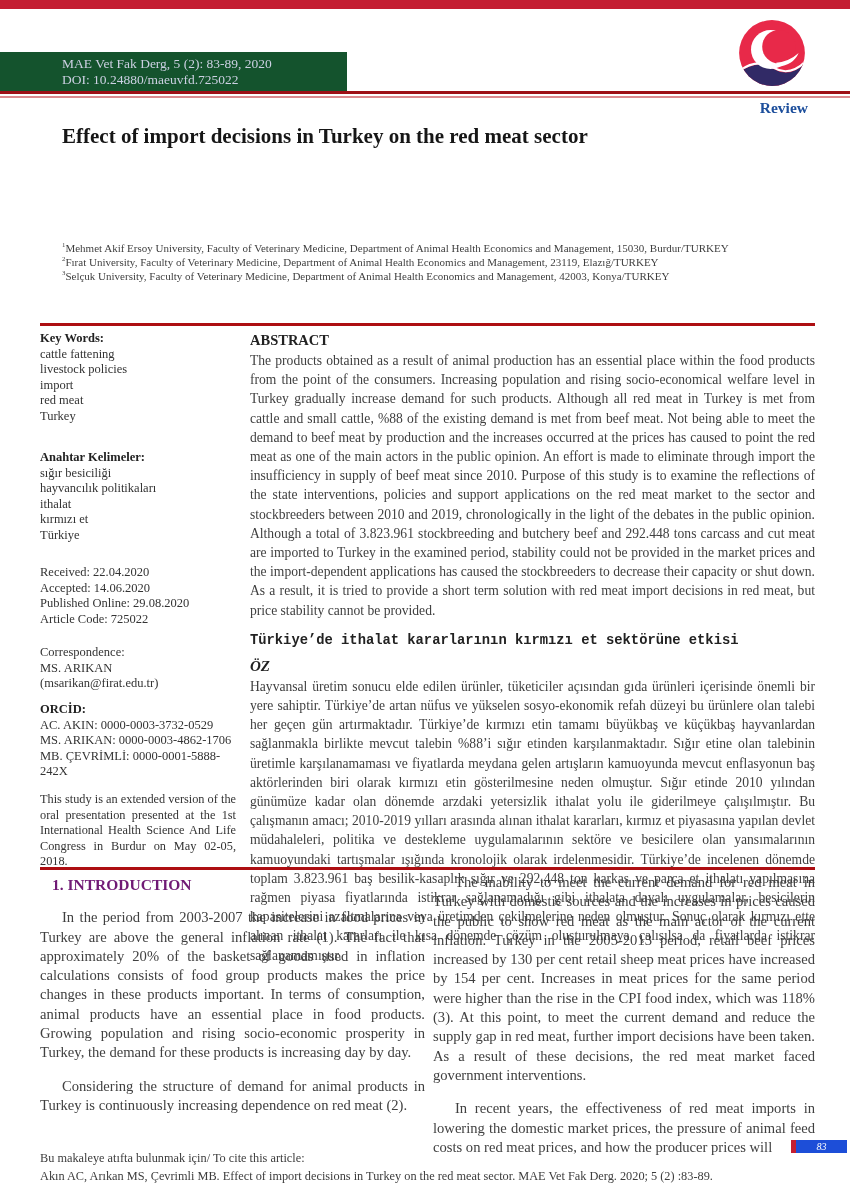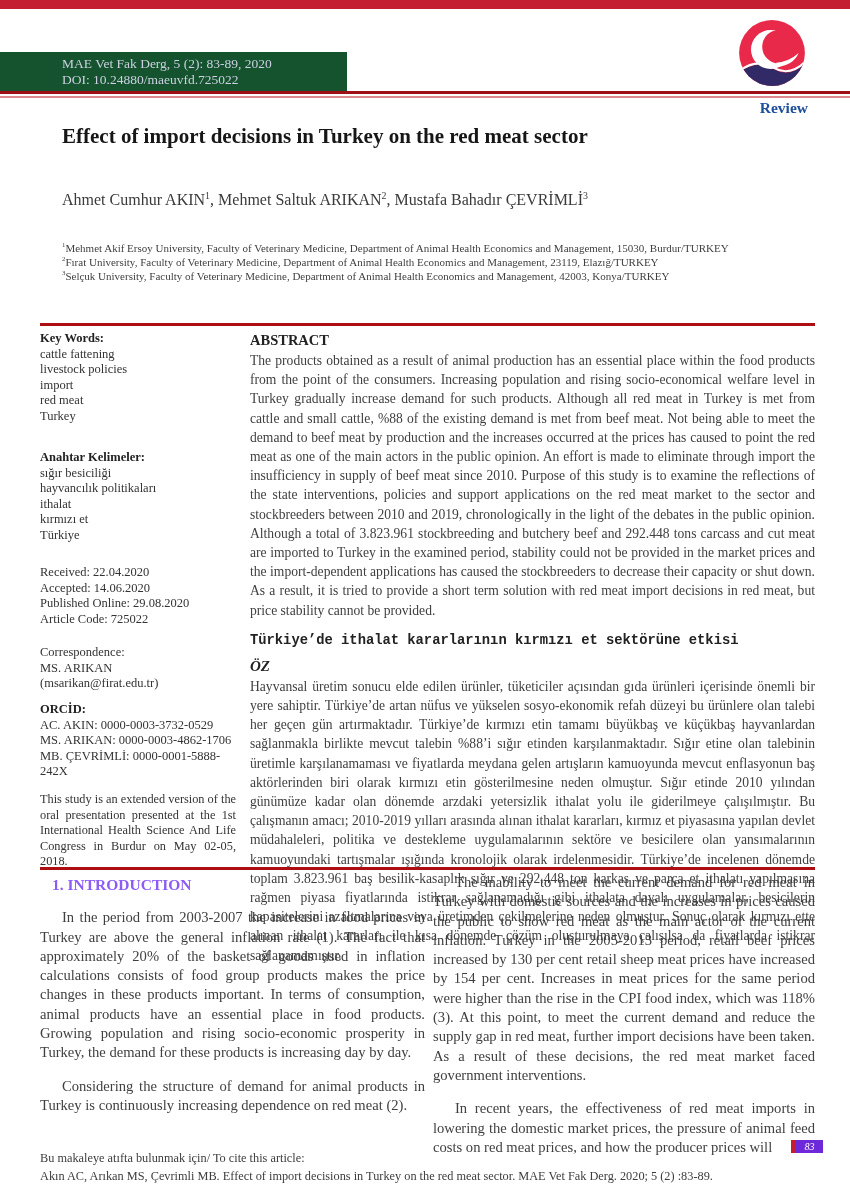--- a/index.html
+++ b/index.html
@@ -31,25 +31,25 @@
   .sidebar .b-note{top:461px;text-align:justify;font-size:12.3px;}
   .sb-head{font-weight:bold;color:#222222;}
   .abscol{position:absolute;left:250px;top:326px;width:565px;color:#404040;}
   .abs-head{font-size:14.5px;font-weight:bold;color:#222222;margin:6px 0 2px 0;}
   .abs-text{font-size:13.6px;line-height:19.2px;text-align:justify;margin:0;}
   .tr-title{font-size:13.8px;font-weight:bold;color:#222222;margin:13px 0 0 0;font-family:Liberation Mono, monospace;}
   .oz-head{font-size:15px;font-weight:bold;color:#222222;margin:10px 0 2px 0;font-style:italic;}
   .col{position:absolute;top:873px;font-size:14.6px;line-height:19.3px;text-align:justify;color:#404040;}
   .col-left{left:40px;width:385px;}
   .col-right{left:433px;width:382px;}
-  .intro-head{font-size:15.5px;font-weight:bold;color:#8b5cf6;margin:2px 0 14px 12px;text-align:left;}
+  .intro-head{font-size:15.5px;font-weight:bold;color:#701a75;margin:2px 0 14px 12px;text-align:left;}
   .col p{margin:0 0 14px 0;text-indent:22px;}
   .badge{position:absolute;left:791px;top:1140px;display:flex;height:13px;}
   .badge .bar{width:5px;background:#c41e32;}
-  .badge .num{width:27px;background:#6d28d9;color:#ffffff;font-size:10px;display:flex;align-items:center;justify-content:center;font-style:italic;}
+  .badge .num{width:51px;background:#1d4ed8;color:#ffffff;font-size:10px;display:flex;align-items:center;justify-content:center;font-style:italic;}
   .footer{position:absolute;left:40px;top:1150px;width:775px;font-size:12.3px;line-height:17px;color:#3c3c3c;}
   .footer .cite2{margin-top:1px;}
 </style>
 </head>
 <body>
 
 <div class="page">
 
   <div class="topbar"></div>
 
@@ -79,23 +79,20 @@
         <circle cx="60" cy="41" r="24" fill="#e82949"></circle>
         <path d="M56,64 Q75,62 88,50 Q81,67 58,70 Z" fill="#ffffff"></path>
       </g>
     </svg>
   </div>
 
   <div class="review">Review</div>
 
   <div class="title">Effect of import decisions in Turkey on the red meat sector</div>
 
-  <div class="authors">
-    <span><span>Ahmet Cumhur AKIN</span><sup>1</sup><span>, </span></span><span><span>Mehmet Saltuk ARIKAN</span><sup>2</sup><span>, </span></span><span><span>Mustafa Bahadır ÇEVRİMLİ</span><sup>3</sup><span></span></span>
-  </div>
 
   <div class="affils">
     <div><sup>1</sup><span>Mehmet Akif Ersoy University, Faculty of Veterinary Medicine, Department of Animal Health Economics and Management, 15030, Burdur/TURKEY</span></div>
     <div><sup>2</sup><span>Fırat University, Faculty of Veterinary Medicine, Department of Animal Health Economics and Management, 23119, Elazığ/TURKEY</span></div>
     <div><sup>3</sup><span>Selçuk University, Faculty of Veterinary Medicine, Department of Animal Health Economics and Management, 42003, Konya/TURKEY</span></div>
   </div>
 
   <div class="secline first"></div>
 
   <div class="sidebar">

